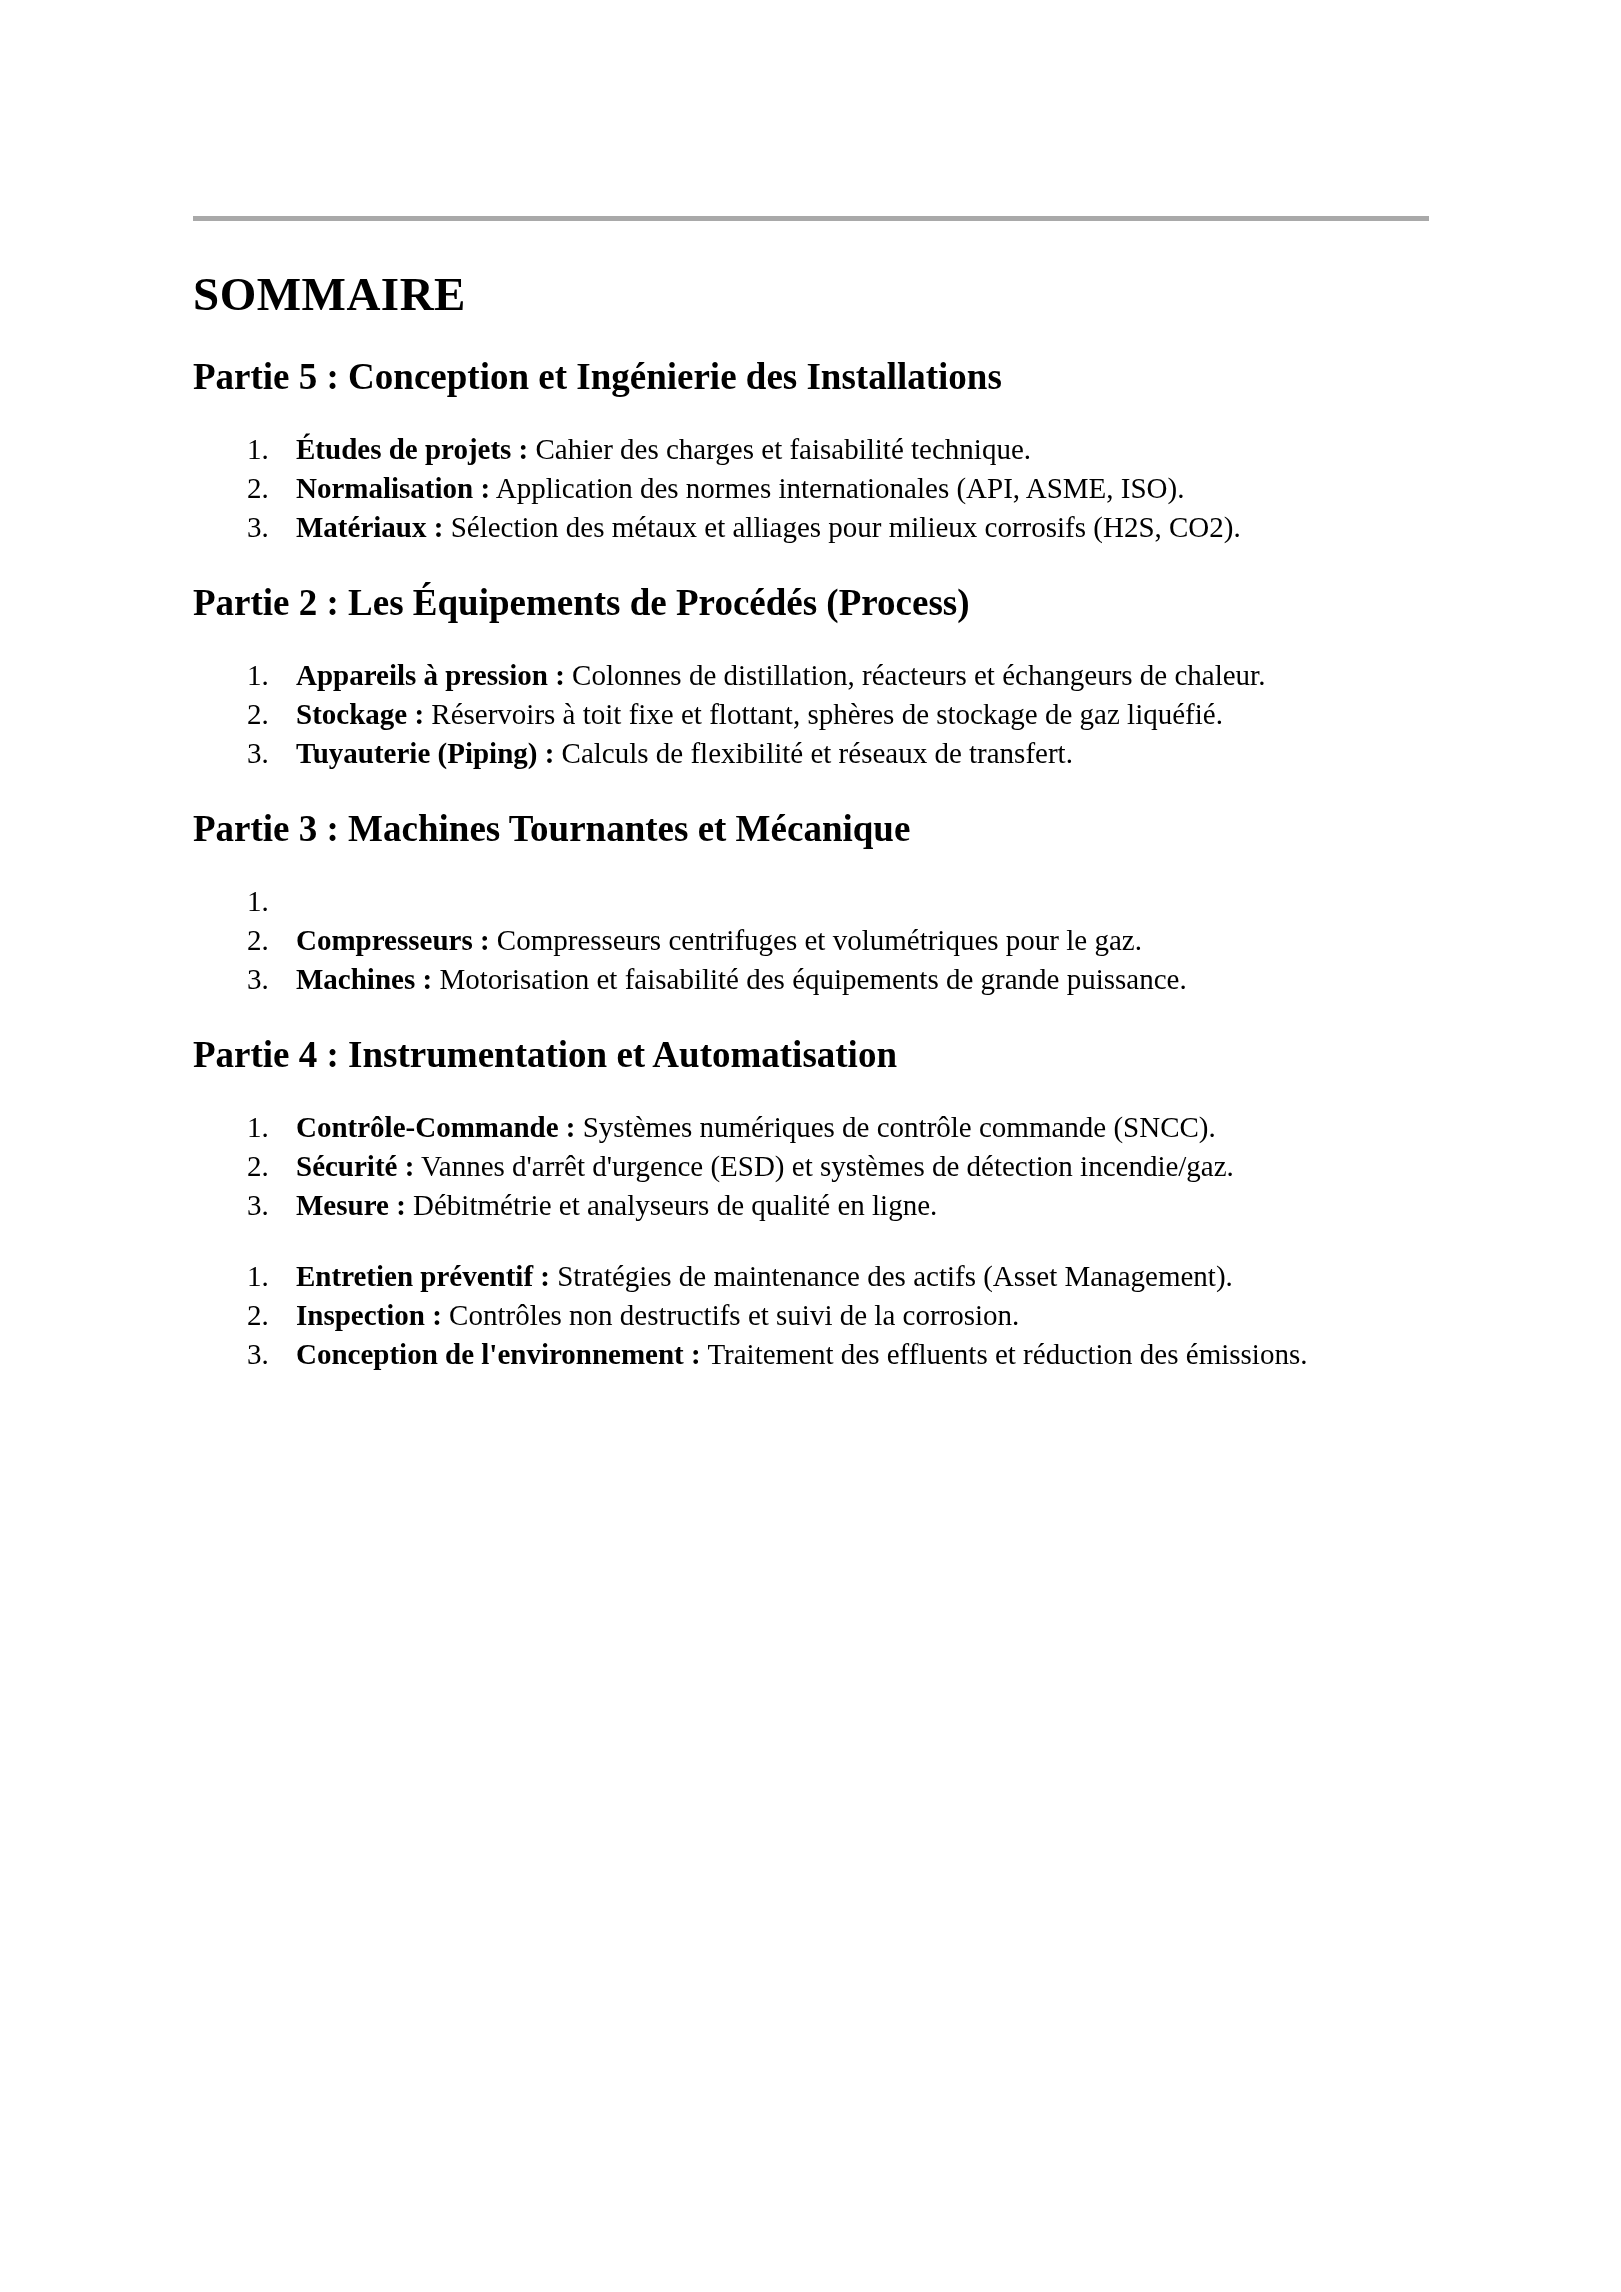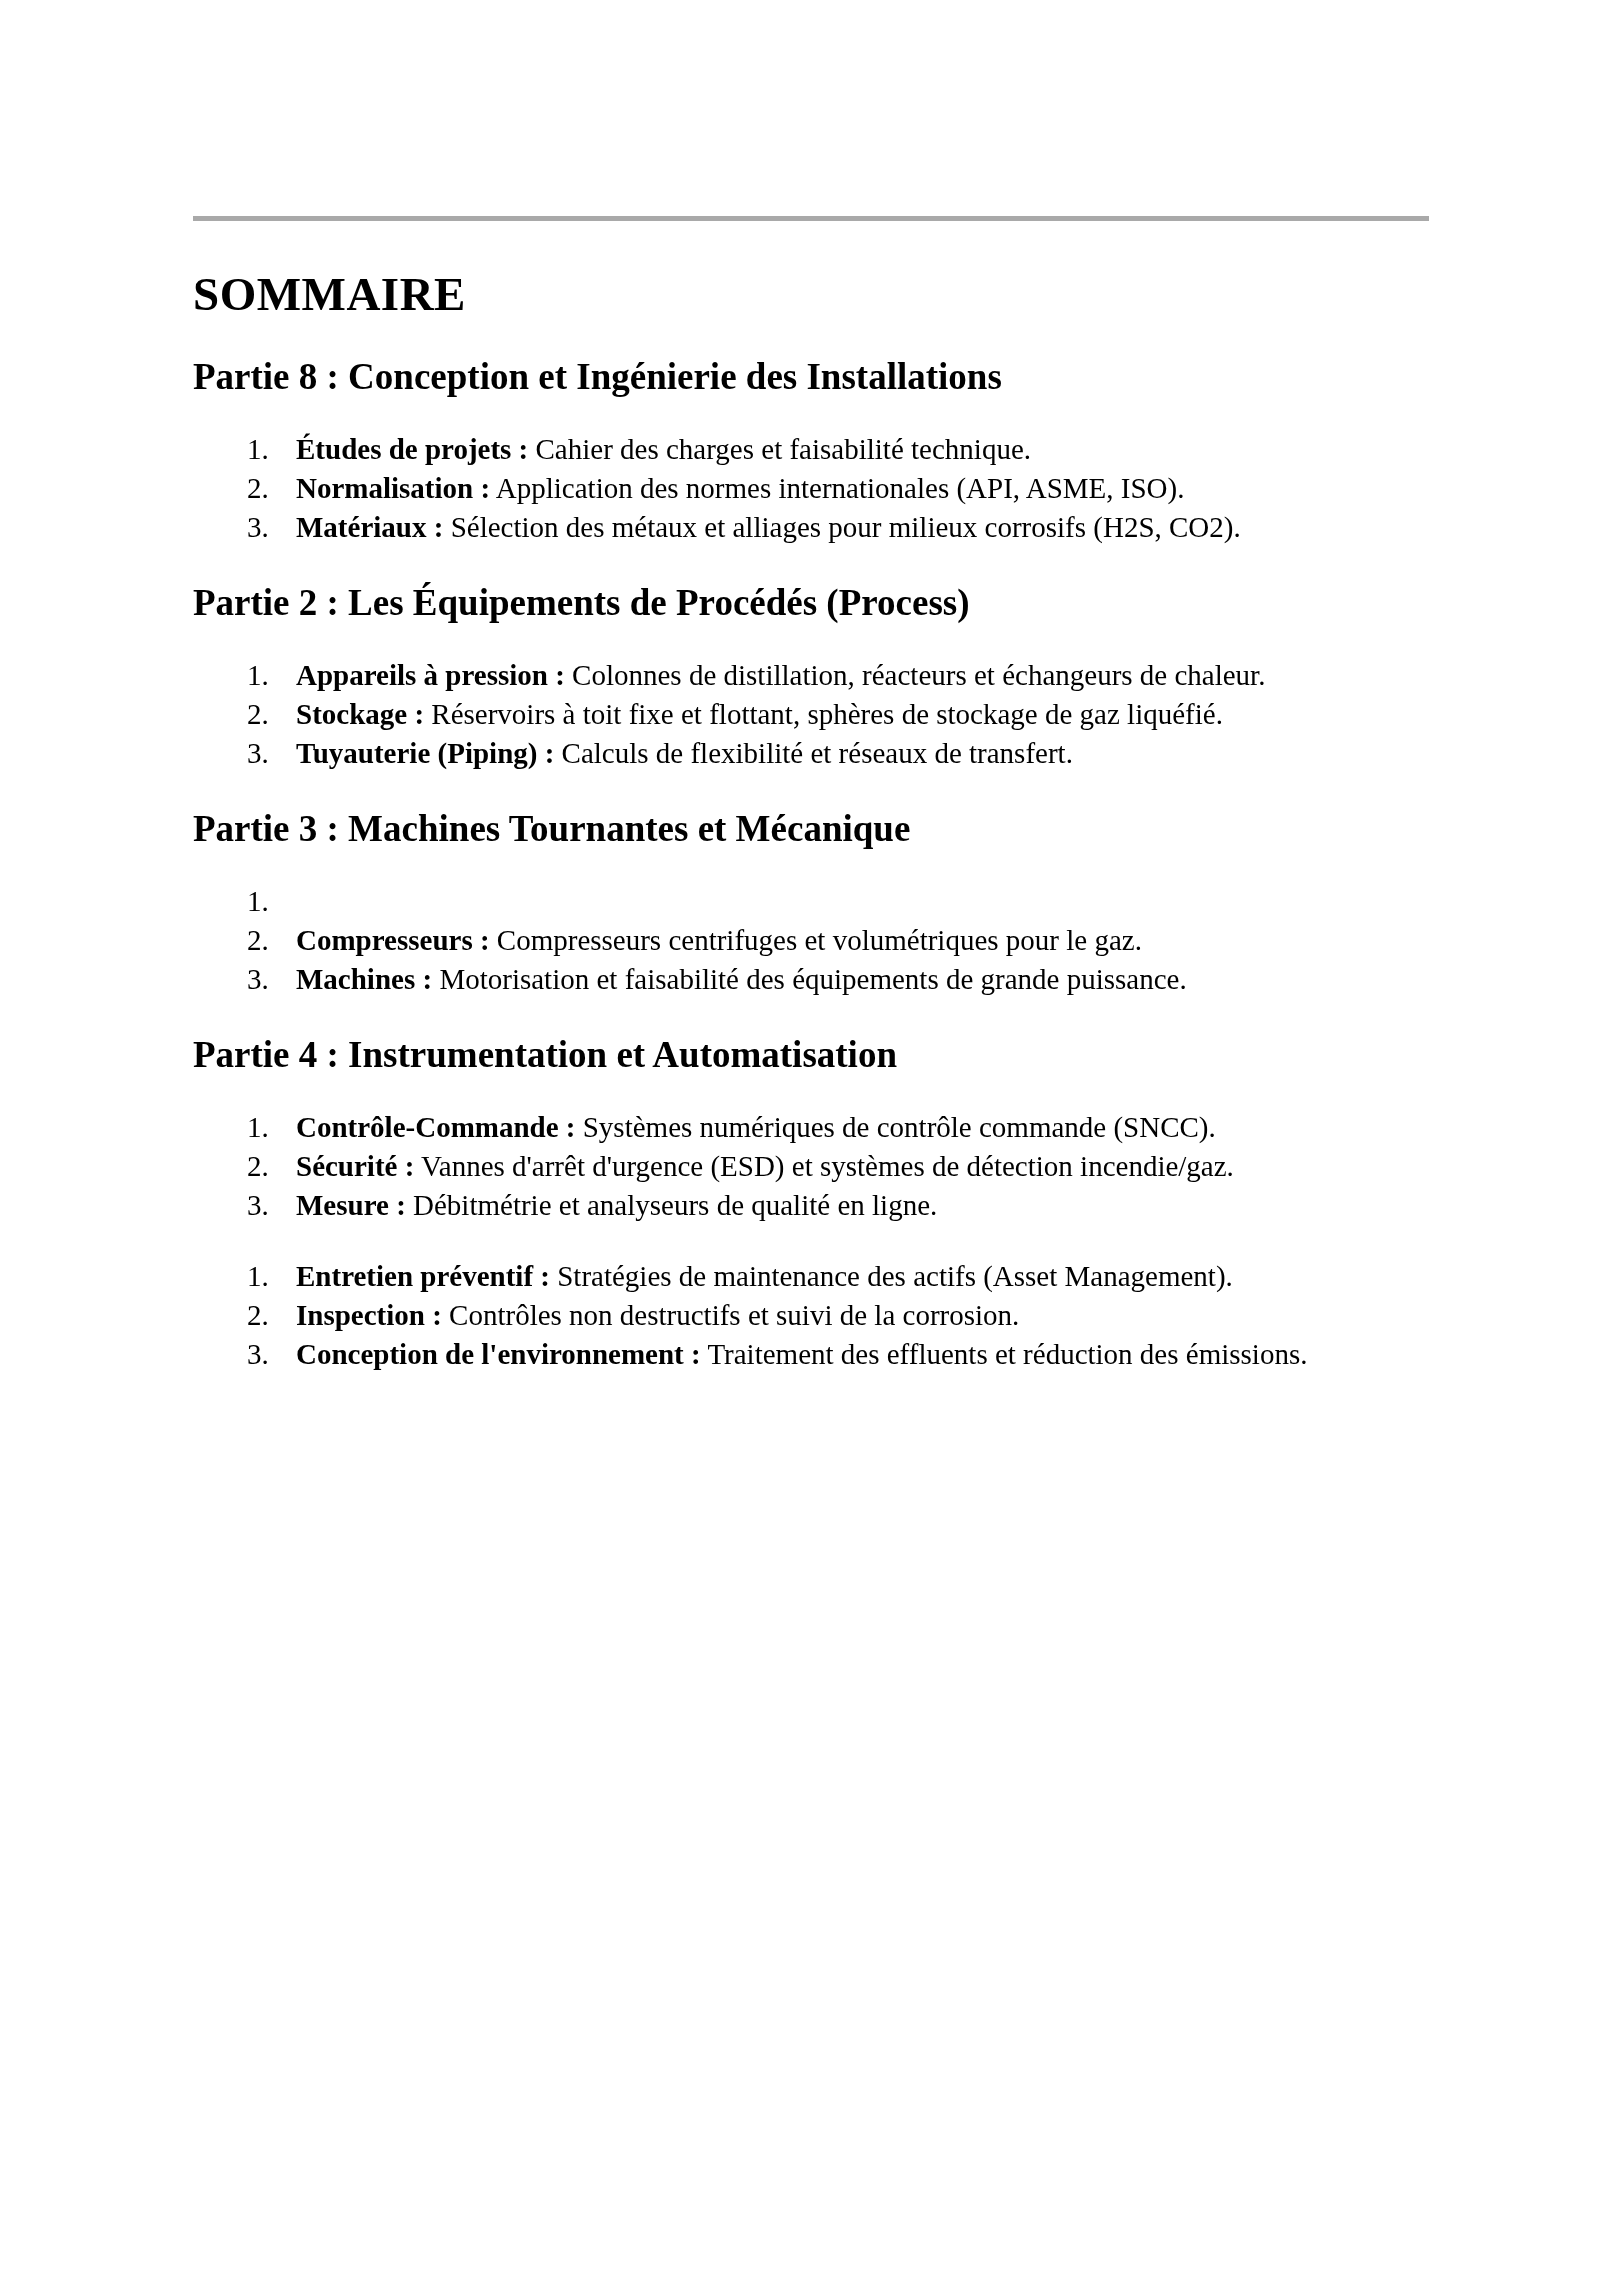--- a/index.html
+++ b/index.html
@@ -48,21 +48,21 @@
 </head>
 <body>
 
 <div class="page">
 
   <hr class="rule">
 
   <h1 class="title">SOMMAIRE</h1>
 
   <section>
-    <h2 class="section-heading">Partie 8 : Conception et Ingénierie des Installations</h2>
+    <h2 class="section-heading">Partie 5 : Conception et Ingénierie des Installations</h2>
     <ol class="section-list">
       <li class="toc-item">
         <span class="item-number">1.</span>
         <span class="item-body"><b class="item-label">Études de projets :</b> <span class="item-text">Cahier des charges et faisabilité technique.</span></span>
       </li>
       <li class="toc-item">
         <span class="item-number">2.</span>
         <span class="item-body"><b class="item-label">Normalisation :</b> <span class="item-text">Application des normes internationales (API, ASME, ISO).</span></span>
       </li>
       <li class="toc-item">

